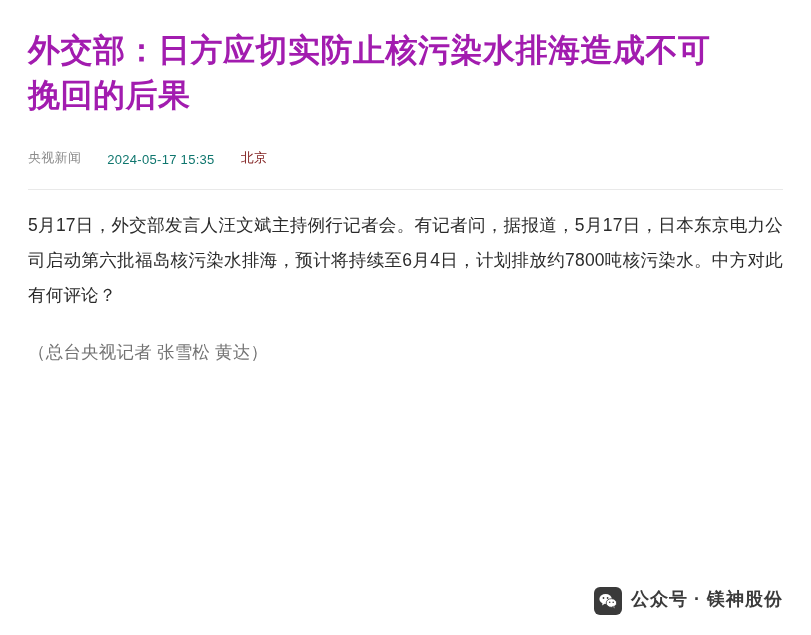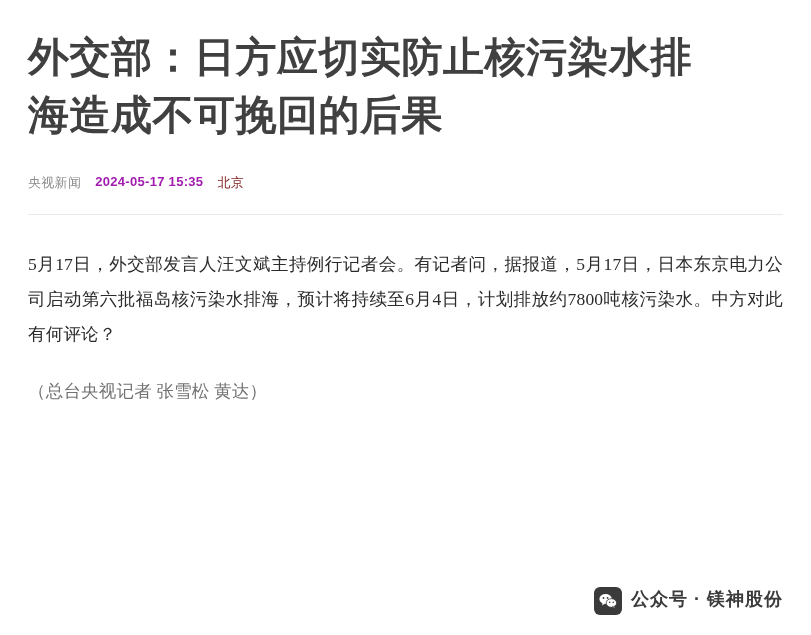--- a/index.html
+++ b/index.html
@@ -16,56 +16,54 @@
     position: relative;
   }
   .page {
     width: 811px;
     height: 635px;
     box-sizing: border-box;
     padding: 24px 28px 0 28px;
     position: relative;
   }
   .headline {
-    font-size: 41px;
+    font-size: 32px;
     font-weight: bold;
     line-height: 1.42;
     letter-spacing: 0.5px;
-    color: #404040;
+    color: #a21caf;
     margin: 0 0 0 0;
     padding-top: 4px;
     max-width: 700px;
   }
   .meta {
     margin-top: 30px;
     font-size: 13px;
     color: #9b9b9b;
     display: flex;
-    align-items: flex-start;
-    gap: 14px;
+    align-items: flex-end;
+    gap: 26px;
     letter-spacing: 0.3px;
   }
   .meta .source {
     color: #8c8c8c;
   }
   .meta .date {
-    color: #a21caf;
-    font-weight: bold;
+    color: #0f766e;
   }
   .meta .place {
     color: #7f1d1d;
   }
   .divider {
     margin-top: 22px;
     border-top: 1px solid #e9e9e9;
     width: 100%;
   }
   .article {
-    margin-top: 32px;
-    font-family: Liberation Serif, serif;
+    margin-top: 18px;
   }
   .article p {
     font-size: 17.5px;
     line-height: 2.0;
     color: #2b2b2b;
     margin: 0 0 22px 0;
     text-align: justify;
     letter-spacing: 0.2px;
   }
   .article p.grey {

